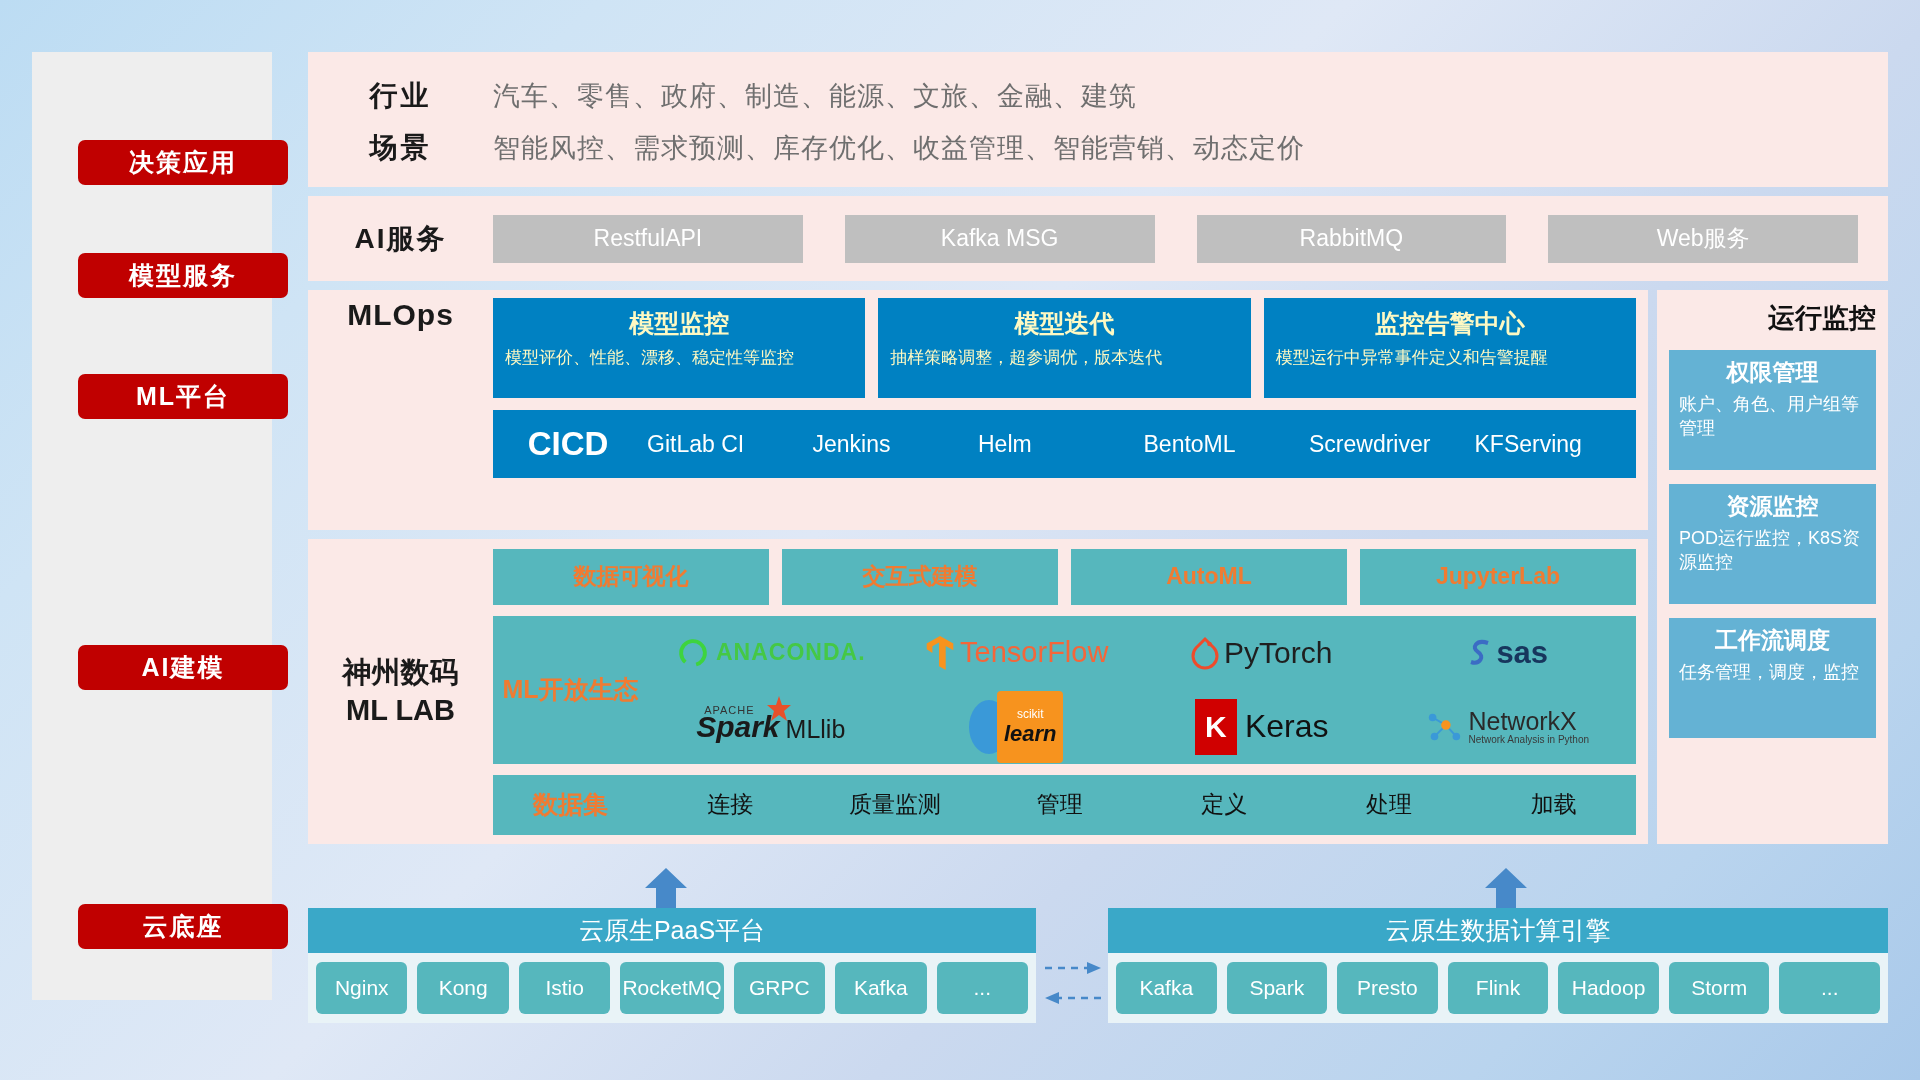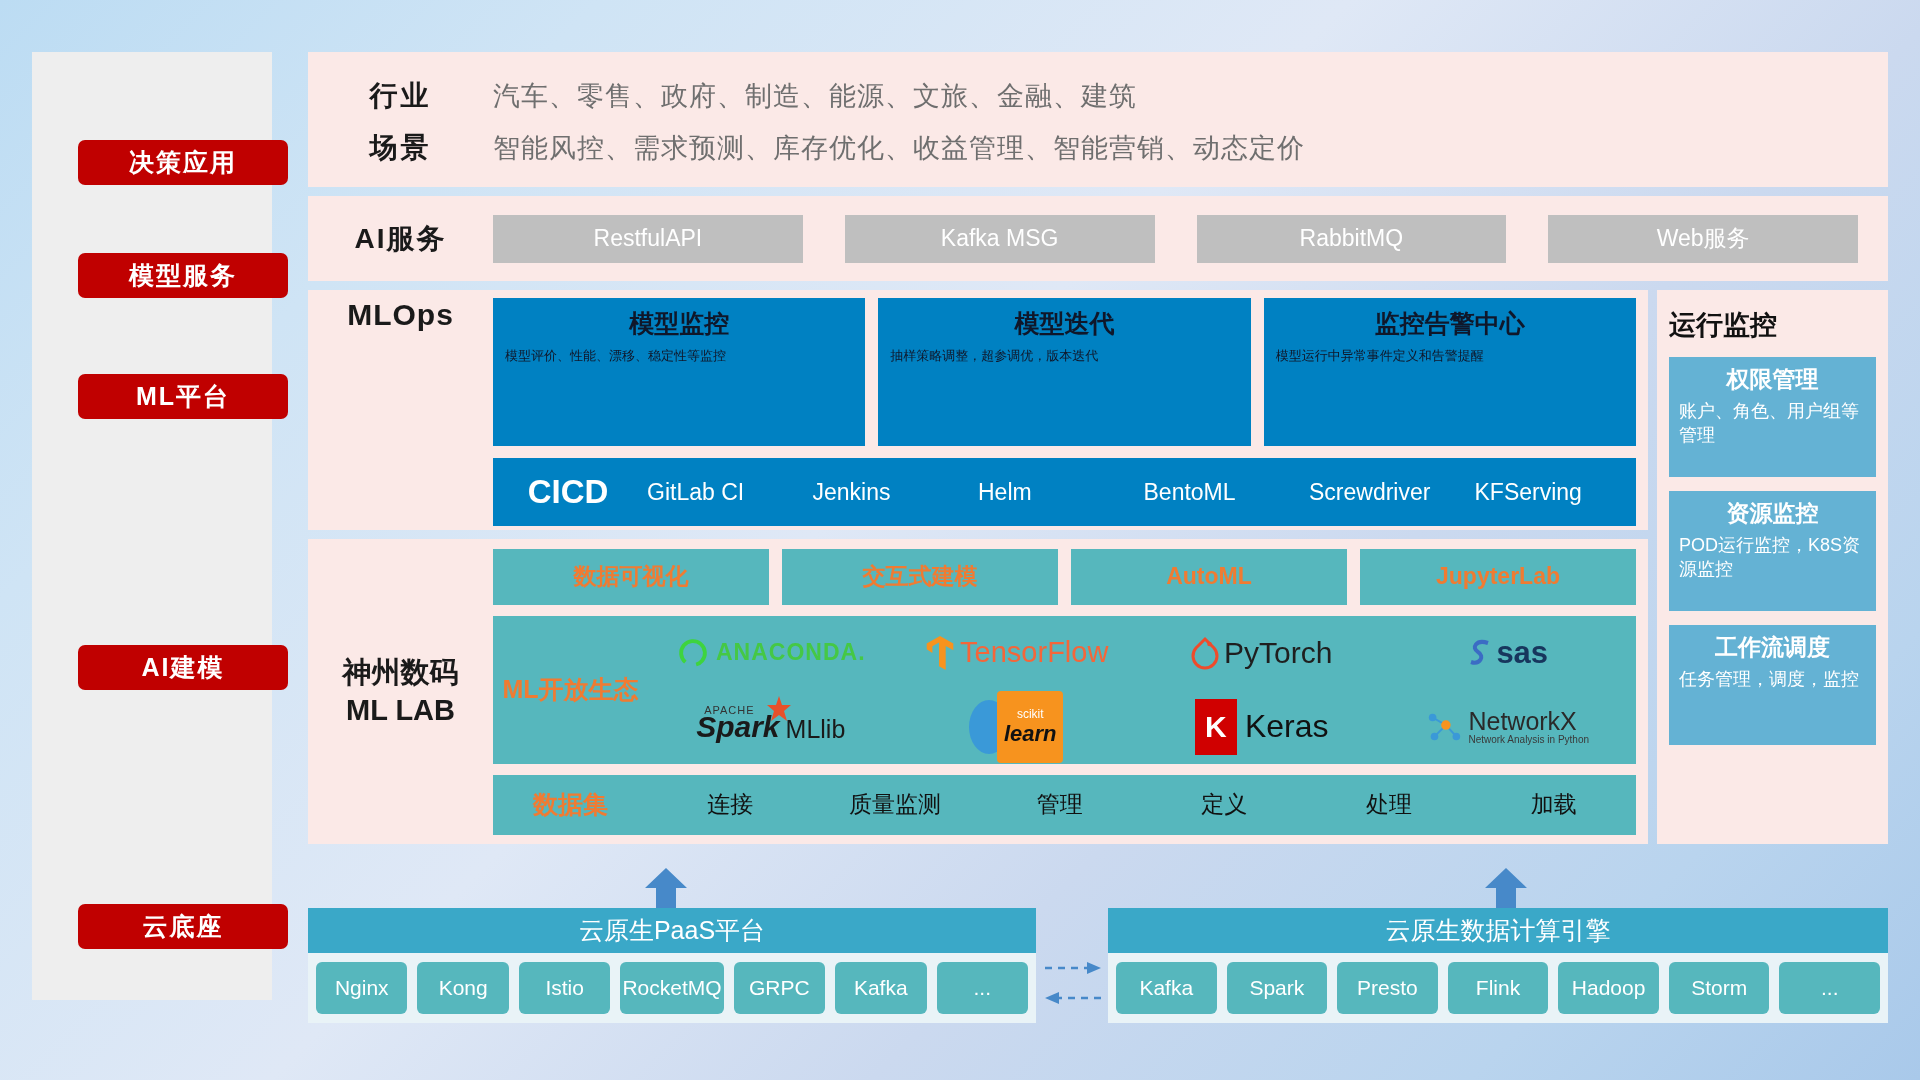--- a/index.html
+++ b/index.html
@@ -45,23 +45,23 @@
   
   #mid-wrap{ display:flex; gap:9px; margin-top:9px; }
   #mid-left{ width:1340px; }
   #mid-right{ width:231px; background:#fbe9e7; padding:10px 12px; }
 
   #band-mlops{ height:240px; display:flex; align-items:flex-start; padding-top:8px;}
   .sec-key{ width:185px; font-size:30px; font-weight:bold; color:#1a1a1a;
             text-align:center; letter-spacing:1px;}
   .mlops-body{ flex:1; padding-right:12px; }
   .mlops-cards{ display:flex; gap:13px; }
-  .mlops-card{ flex:1; background:#0081c2; color:#0f172a; padding:9px 12px 10px; height:148px;}
+  .mlops-card{ flex:1; background:#0081c2; color:#fef9c3; padding:9px 12px 10px; height:100px;}
   .mlops-card h4{ font-size:25px; text-align:center; font-weight:bold; margin-bottom:7px;}
-  .mlops-card p{ font-size:13px; line-height:1.35; }
+  .mlops-card p{ font-size:17px; line-height:1.35; }
   .cicd{ margin-top:12px; background:#0081c2; height:68px; display:flex; align-items:center;
          color:#fff; overflow:hidden;}
   .cicd-title{ width:150px; text-align:center; font-size:33px; font-weight:bold; }
   .cicd-item{ flex:1; font-size:23px; text-align:left; line-height:1.0; padding-left:4px;}
 
   #band-model{ height:305px; display:flex; align-items:center; margin-top:9px;}
   .model-key{ width:185px; text-align:center; font-size:29px; font-weight:bold; color:#1a1a1a; line-height:1.28;}
   .model-body{ flex:1; padding-right:12px; }
   .tool-row{ display:flex; gap:13px; }
   .tool-chip{ flex:1; height:56px; background:#56b7bd; color:#f07b32; font-size:23px; font-weight:bold;
@@ -69,21 +69,21 @@
   .eco{ margin-top:11px; background:#56b7bd; height:148px; display:flex; align-items:center; }
   .eco-label{ width:155px; text-align:center; color:#f07b32; font-size:25px; font-weight:bold; }
   .eco-logos{ flex:1; display:grid; grid-template-columns:repeat(4,1fr); grid-template-rows:1fr 1fr;
               align-items:center; justify-items:center; height:100%; padding-right:6px;}
   .ds{ margin-top:11px; background:#56b7bd; height:60px; display:flex; align-items:center;}
   .ds-label{ width:155px; text-align:center; color:#f07b32; font-size:25px; font-weight:bold;}
   .ds-items{ flex:1; display:flex; }
   .ds-item{ flex:1; text-align:center; color:#111; font-size:23px;}
 
   
-  .mon-title{ text-align:left; font-size:27px; font-weight:bold; color:#111; margin:7px 0 14px;}
+  .mon-title{ text-align:right; font-size:27px; font-weight:bold; color:#111; margin:0 0 14px;}
   .mon-card{ background:#64b2d4; color:#fff; padding:7px 10px 10px; margin-bottom:14px; height:120px;}
   .mon-card h4{ font-size:23px; text-align:center; font-weight:bold; margin-bottom:5px;}
   .mon-card p{ font-size:18px; line-height:1.32; }
 
   
   #bottom{ position:absolute; left:308px; top:890px; width:1580px; height:160px; }
   .cloud-group{ position:absolute; top:18px; }
   #paas-group{ left:0; width:728px; }
   #data-group{ left:800px; width:780px; }
   .cloud-head{ background:#3aa8c8; color:#fff; font-size:25px; height:45px;

